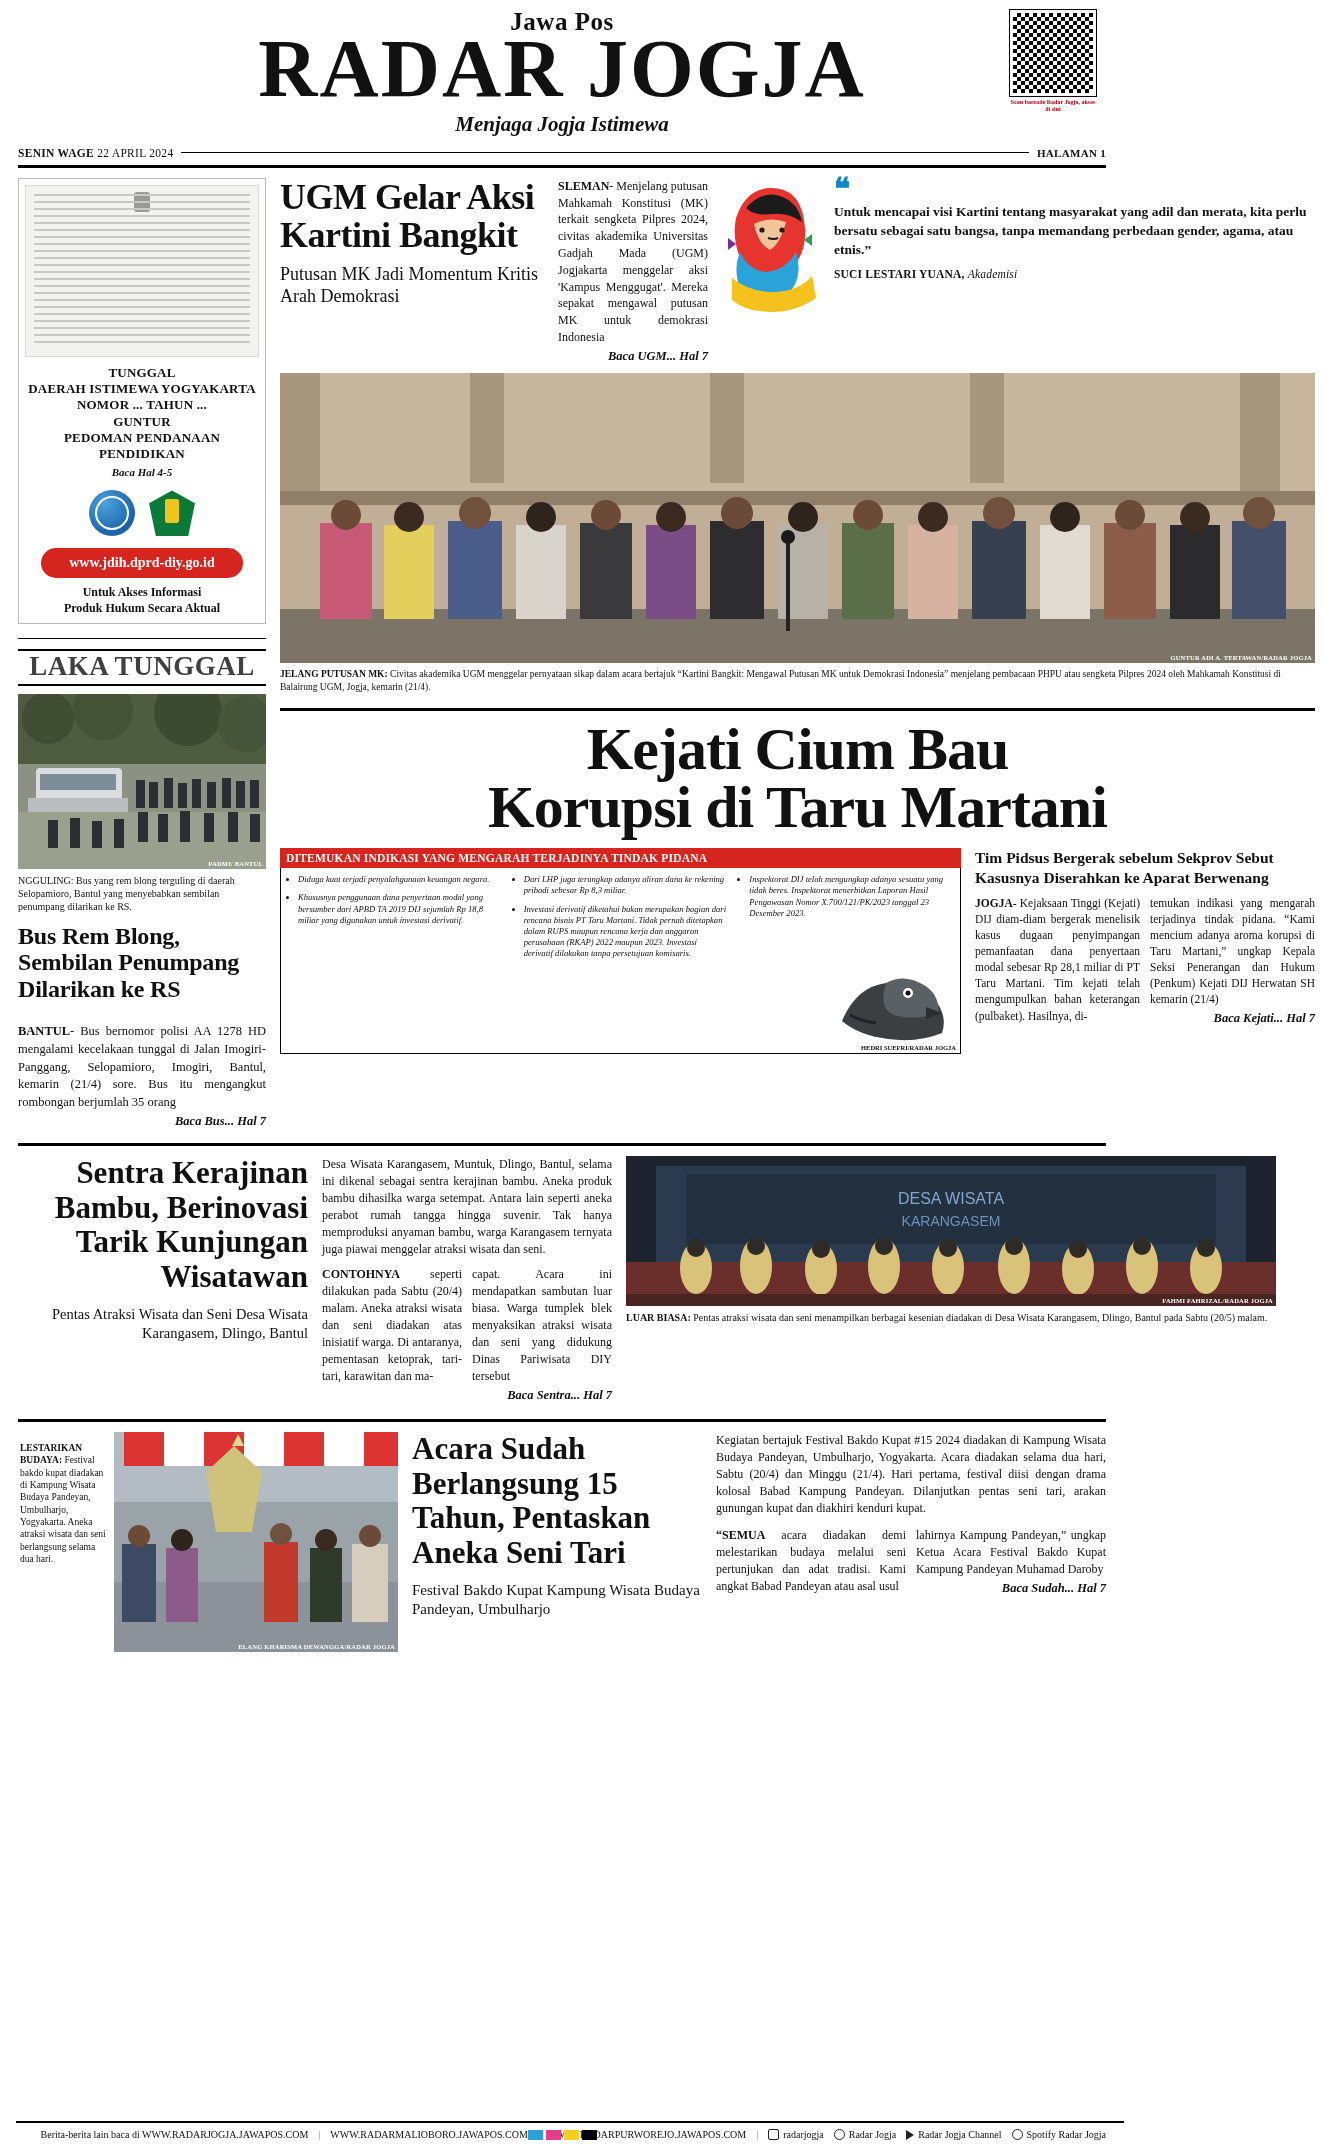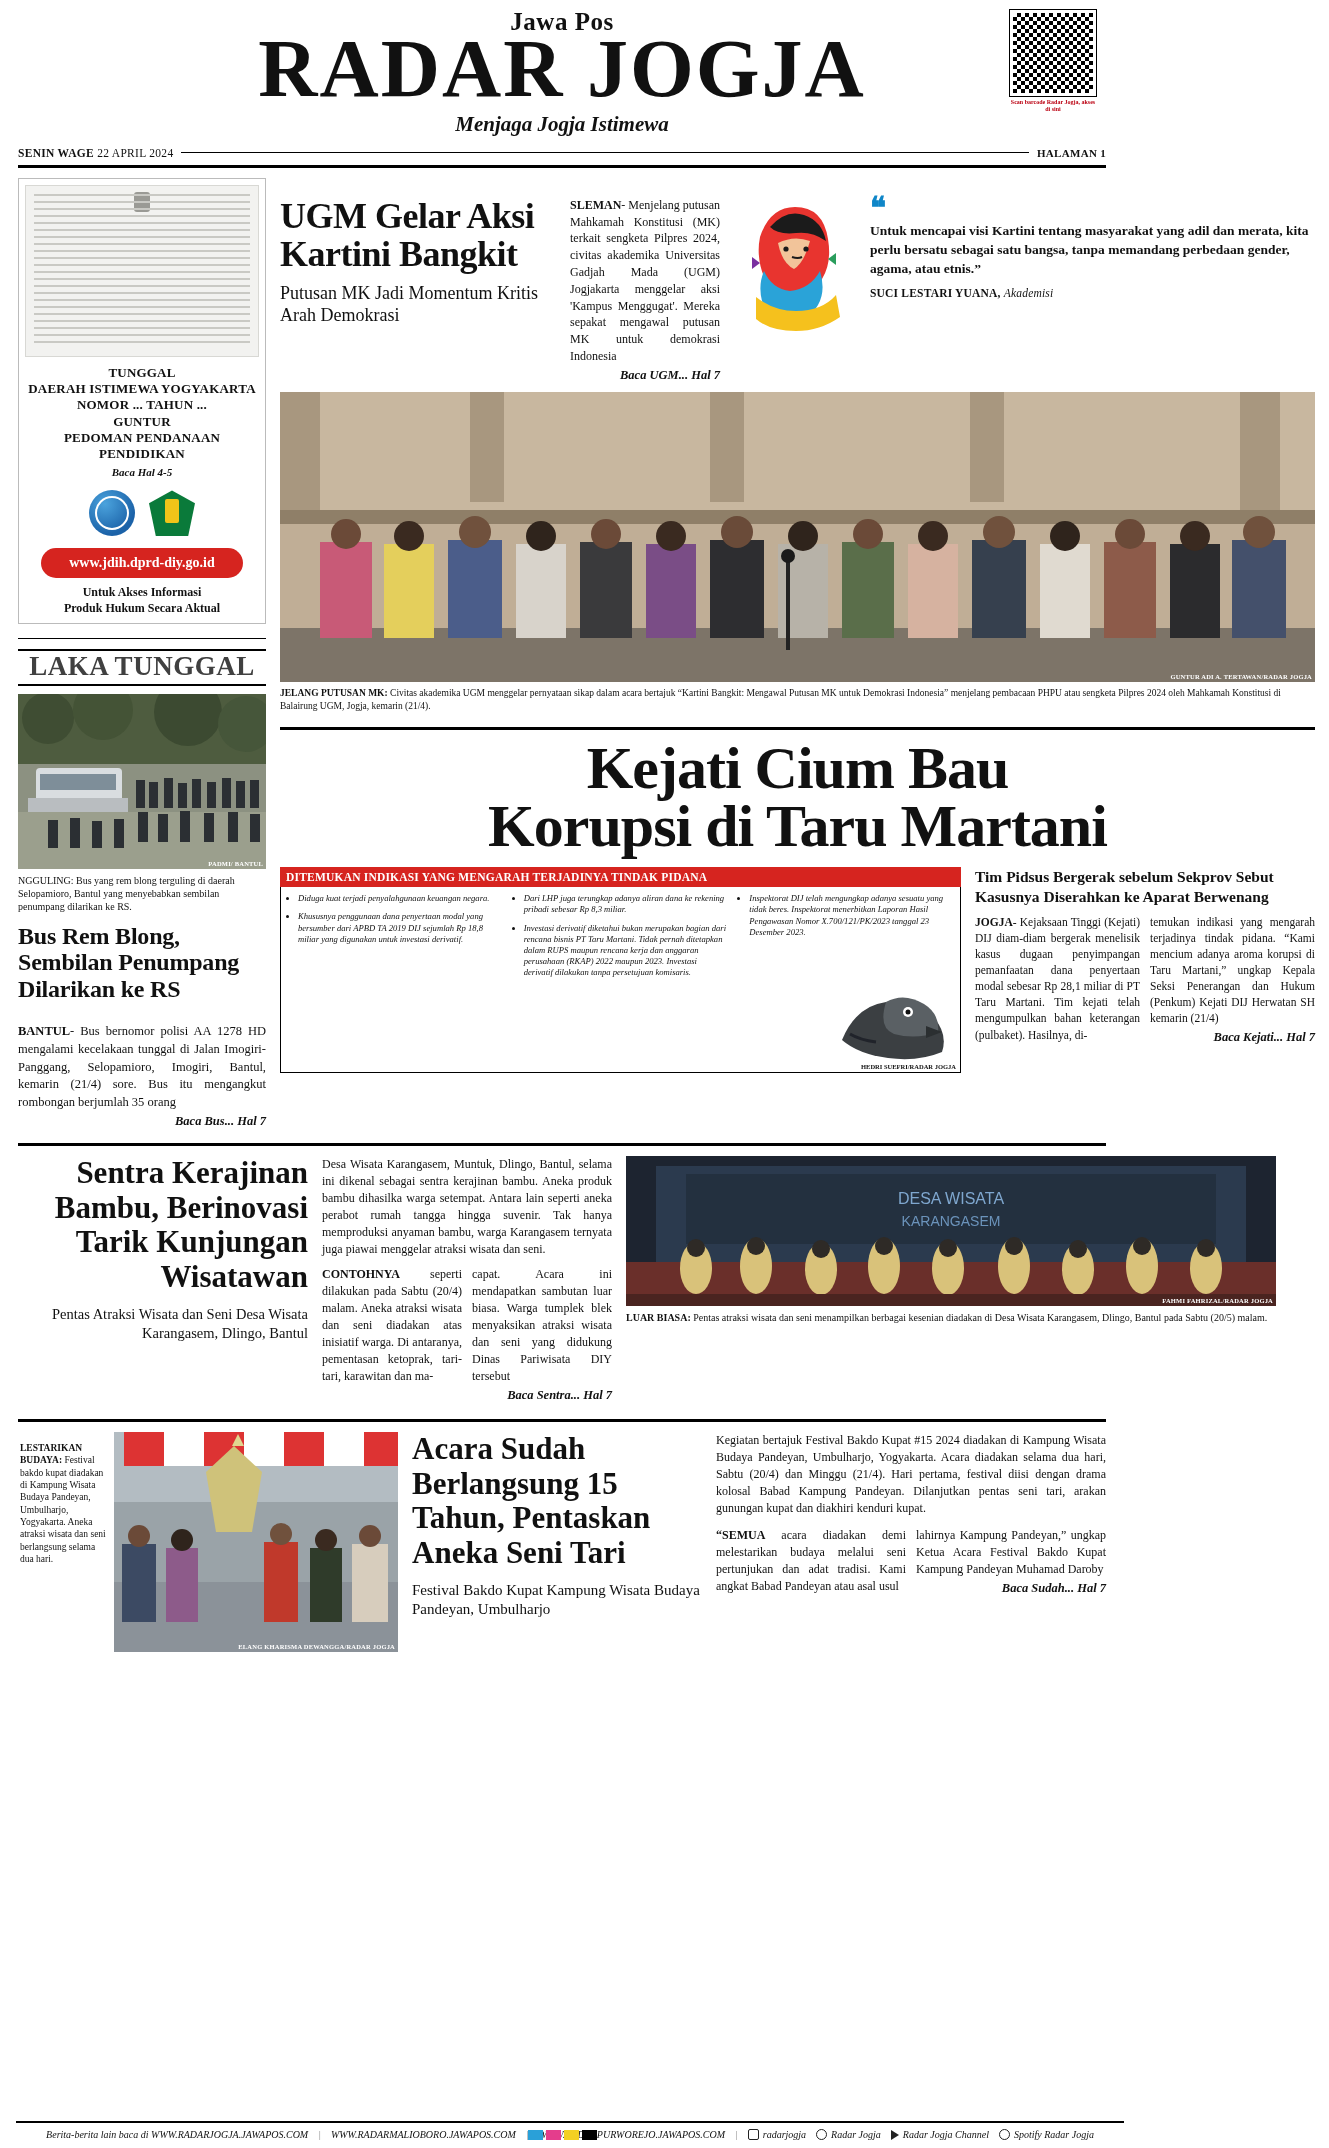--- a/index.html
+++ b/index.html
@@ -138,21 +138,21 @@
   }
   .cap-small { font-size:10px; line-height:1.3; margin-top:5px; }
   .cap-small b { font-weight:bold; }
   .head2 { font-weight:bold; font-size:24px; line-height:1.12; margin-top:10px; letter-spacing:-0.2px;}
   .body-text { font-size:12.5px; line-height:1.42; text-align:justify; margin-top:8px; }
   .body-text .lead { font-weight:bold; }
   .jump { text-align:right; font-style:italic; font-size:12.5px; margin-top:2px; }
   .jump b { font-weight:bold; }
 
   
-  .top-story { display:flex; gap:20px;margin-top:19px; }
+  .top-story { display:flex; gap:8px; }
   .ts-head {
     width:270px; flex:none;
   }
   .ts-head h1 {
     margin:0; font-size:36px; line-height:1.06; font-weight:bold; letter-spacing:-0.5px;
   }
   .ts-head .sub {
     margin-top:10px; font-size:18px; line-height:1.2; font-style:normal;
     font-family:"Liberation Serif", serif;
   }
@@ -217,23 +217,22 @@
   .bt-head .sub { font-size:15px; line-height:1.25; margin-top:10px; }
   .bt-text { flex:1; font-size:12px; line-height:1.42; text-align:justify; }
   .bt-text .twocol { display:flex; gap:10px; margin-top:10px; }
   .bt-text .twocol > div { flex:1; }
 
   
   .footer {
     position:absolute; left:16px; right:0; bottom:0;
     border-top:2px solid #000;
     padding:6px 18px 8px;
-    font-size:10px; display:flex; align-items:center; justify-content:center; gap:10px;
+    font-size:10px; display:flex; align-items:center; justify-content:flex-end; gap:10px;
     flex-wrap:wrap;
-    font-style:italic;
   }
   .footer .sep { color:#888; }
   .soc { display:inline-flex; align-items:center; gap:4px; }
   .soc .g { display:inline-block; width:11px; height:11px; border:1px solid #222; border-radius:2px; }
   .soc .gr { border-radius:50%; }
   .soc .play { width:0;height:0;border-left:8px solid #222;border-top:5px solid transparent;border-bottom:5px solid transparent;}
   .colorbar { display:flex; justify-content:center; gap:3px; padding:4px 0 6px; }
   .colorbar i { width:15px; height:10px; display:block; }
 </style>
 </head>

